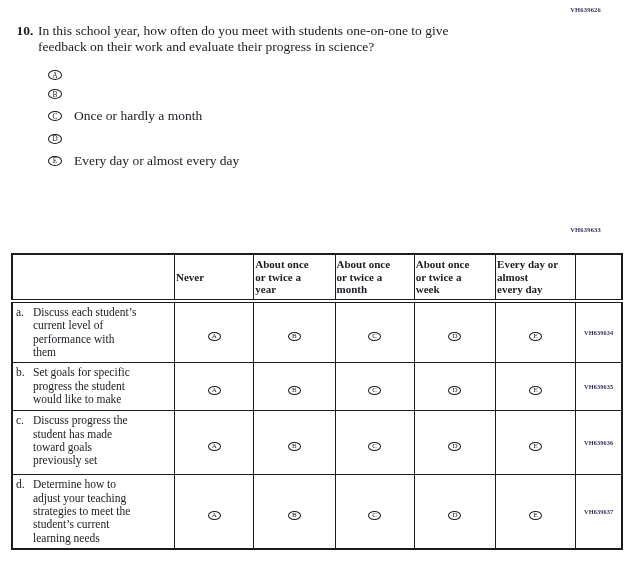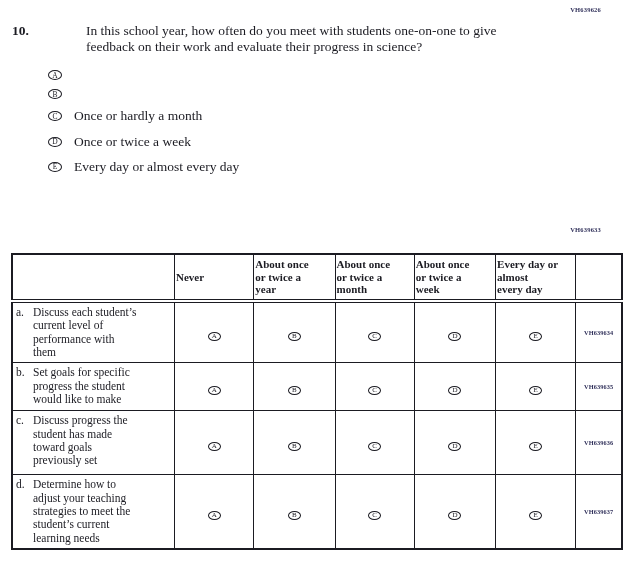--- a/index.html
+++ b/index.html
@@ -27,27 +27,27 @@
   .q10-block { top:23px; }
   .q11-block { top:236px; }
 
   .q-row { display:flex; }
   .q-num {
     width:26px;
     font-weight:bold;
     font-size:13.5px;
     line-height:1.2;
     flex:0 0 26px;
+    text-align:center;
   }
   .q-text {
     flex:1;
     font-size:13.5px;
     line-height:1.2;
     white-space:pre-line;
-    margin-left:48px;
   }
   .q-text b { font-weight:bold; }
 
   .options { margin:15px 0 0 36px; }
   .option {
     display:flex;
     align-items:center;
     margin-bottom:9px;
     cursor:default;
   }
@@ -143,21 +143,20 @@
       </div>
       <div class="option">
         <span class="oval">B</span>
       </div>
       <div class="option">
         <span class="oval">C</span>
         <span class="opt-label">Once or hardly a month</span>
       </div>
       <div class="option">
         <span class="oval">D</span>
-        <span class="opt-label">Once or twice a week</span>
       </div>
       <div class="option">
         <span class="oval">E</span>
         <span class="opt-label">Every day or almost every day</span>
       </div>
     </div>
   </div>
 
   <div class="acc-code code-q11">VH639633</div>
 

